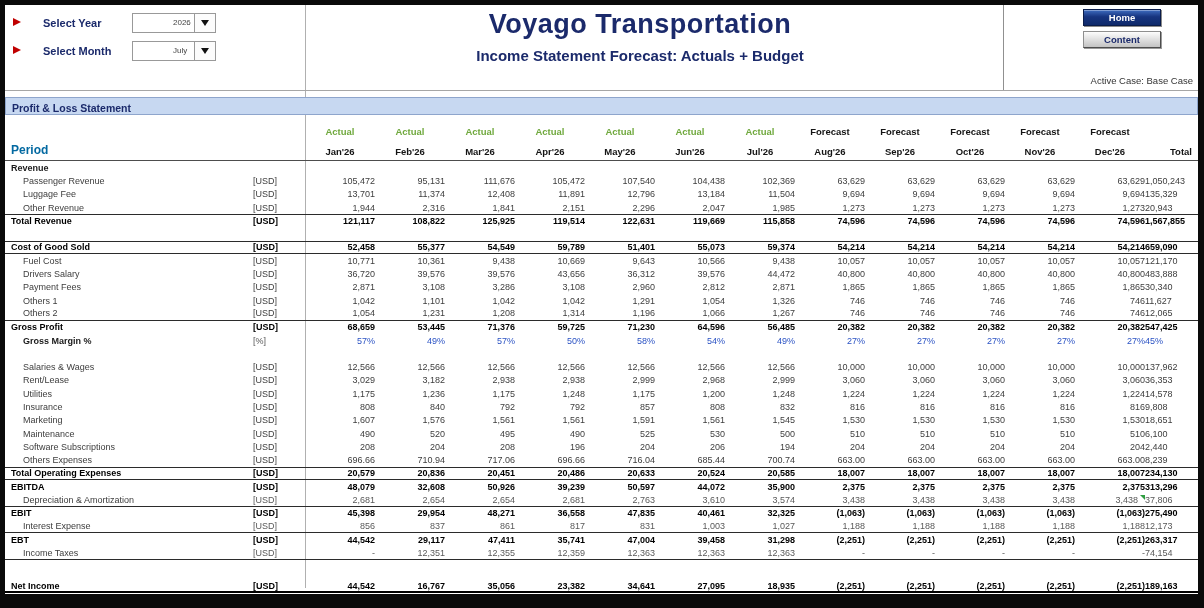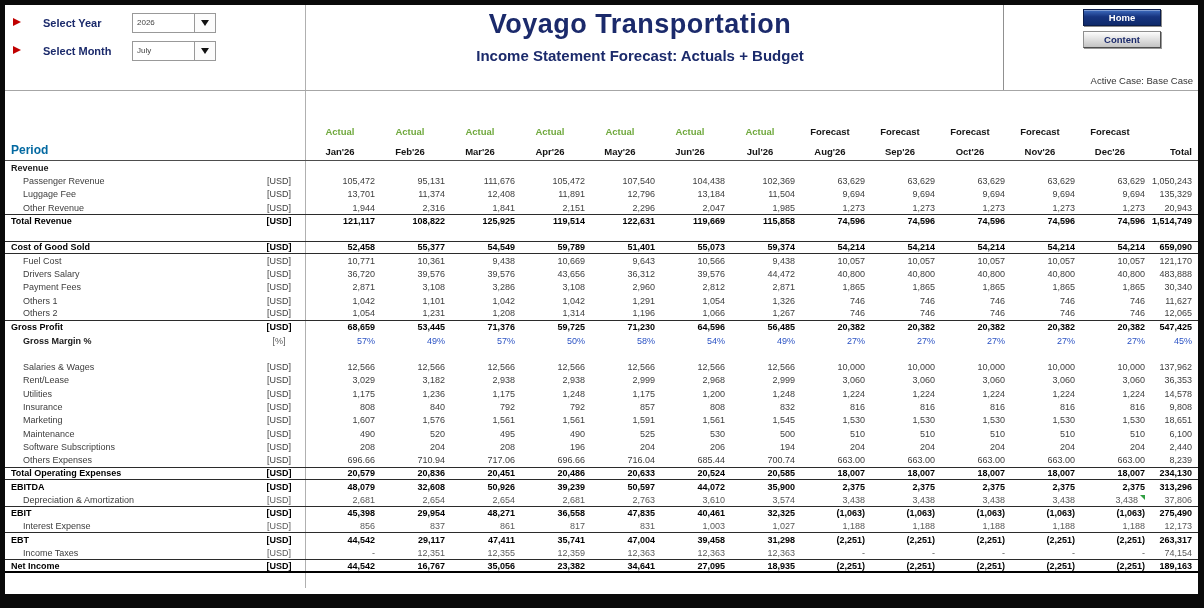--- a/index.html
+++ b/index.html
@@ -15,21 +15,21 @@
   
   .vline-main { position:absolute; left:300px; top:0; width:1px; height:583px; background:#b0b0b0; }
   .vline-right { position:absolute; left:998px; top:0; width:1px; height:85px; background:#909090; }
   .hline-top { position:absolute; left:0; top:85px; width:100%; height:1px; background:#a6a6a6; }
 
   
   .red-marker { position:absolute; width:0; height:0;
     border-left:8px solid #c00000; border-top:4px solid transparent; border-bottom:4px solid transparent; }
   .ctrl-label { position:absolute; font-size:11px; font-weight:bold; color:#1b2a6b; white-space:nowrap; }
   .combo { position:absolute; width:84px; height:20px; border:1px solid #999999; background:#ffffff;
-    display:flex; box-sizing:border-box; }
+    display:flex; box-sizing:border-box;padding-left:36px; }
   .combo-value { flex:1; font-size:8px; color:#444; padding:4px 0 0 4px; overflow:hidden; white-space:nowrap; }
   .combo-btn { width:20px; border-left:1px solid #999999; background:#fcfcfc;
     display:flex; align-items:center; justify-content:center; }
   .combo-arrow { width:0; height:0; border-top:6px solid #111; border-left:4px solid transparent; border-right:4px solid transparent; }
 
   
   .title { position:absolute; left:300px; top:4px; width:670px; text-align:center;
     font-size:27px; font-weight:bold; color:#1b2a6b; letter-spacing:0.5px; }
   .subtitle { position:absolute; left:300px; top:42px; width:670px; text-align:center;
     font-size:15px; font-weight:bold; color:#1b2a6b; }
@@ -57,33 +57,33 @@
   .h-spacer { flex:0 0 300px; position:relative; }
   .hcell { flex:0 0 70px; text-align:center; font-size:9.5px; font-weight:bold; }
   .h-actual { color:#6fa83c; }
   .h-forecast { color:#141414; }
   .h-total { flex:1 1 auto; text-align:right; padding-right:6px; font-size:9.5px; font-weight:bold; color:#141414; }
   .period-label { position:absolute; left:6px; bottom:0; font-size:12px; font-weight:bold; color:#0369a1; }
 
   .tbody { position:absolute; left:0; top:156px; width:100%; }
   .row { display:flex; height:13.3px; align-items:center; font-size:9px; color:#3d3d3d; box-sizing:border-box; }
   .row .lab { flex:0 0 248px; box-sizing:border-box; padding-left:6px; white-space:nowrap; overflow:hidden; }
-  .row .unit { flex:0 0 52px; text-align:center; }
+  .row .unit { flex:0 0 52px; text-align:left; }
   .row .cell { flex:0 0 70px; text-align:right; position:relative; }
-  .row .tot { flex:1 1 auto; text-align:right; padding-right:6px; }
+  .row .tot { flex:1 1 auto; padding-right:6px; }
   .r-item .lab, .r-sub .lab, .r-pct .lab { padding-left:18px; }
   .r-section { font-weight:bold; color:#1a1a1a; }
   .r-total { font-weight:bold; color:#000; }
   .r-sub .unit, .r-sub .cell, .r-sub .tot { color:#595959; }
   .r-pct .lab { font-weight:bold; color:#1a1a1a; }
   .r-pct .cell, .r-pct .tot { font-weight:normal; color:#2a52c4; }
   .r-pct .unit { color:#595959; }
   .b-top { border-top:1px solid #2b2b2b; }
   .b-bottom { border-bottom:1px solid #2b2b2b; }
-  .b-bottom-thick { border-bottom:2px solid #000; }
+  .b-bottom-thick { border-bottom:2px solid #000;margin-top:20px; }
   .note-flag { display:inline-block; width:0; height:0; margin-left:2px; vertical-align:3px;
     border-top:5px solid #2f9e41; border-left:5px solid transparent; }
 </style>
 </head>
 <body>
 
 <div class="content">
 
   <div class="vline-main"></div>
   <div class="vline-right"></div>
@@ -107,20 +107,23 @@
     </div>
   </div>
 
   <div class="title">Voyago Transportation</div>
   <div class="subtitle">Income Statement Forecast: Actuals + Budget</div>
 
   <div class="btn btn-home">Home</div>
   <div class="btn btn-content">Content</div>
   <div class="active-case">Active Case: Base Case</div>
 
+  <div class="pl-bar">
+    <span>Profit &amp; Loss Statement</span>
+  </div>
 
   <div class="thead">
     <div class="trow h-type" id="type-row">
         <div class="h-spacer"></div>
         <div class="hcell h-actual">Actual</div>
         <div class="hcell h-actual">Actual</div>
         <div class="hcell h-actual">Actual</div>
         <div class="hcell h-actual">Actual</div>
         <div class="hcell h-actual">Actual</div>
         <div class="hcell h-actual">Actual</div>
@@ -229,21 +232,21 @@
         <div class="cell">125,925</div>
         <div class="cell">119,514</div>
         <div class="cell">122,631</div>
         <div class="cell">119,669</div>
         <div class="cell">115,858</div>
         <div class="cell">74,596</div>
         <div class="cell">74,596</div>
         <div class="cell">74,596</div>
         <div class="cell">74,596</div>
         <div class="cell">74,596</div>
-        <div class="tot">1,514,749</div>
+        <div class="tot">1,567,855</div>
       </div>
       <div class="row r-blank"></div>
       <div class="row r-total b-top b-bottom">
         <div class="lab">Cost of Good Sold</div>
         <div class="unit">[USD]</div>
         <div class="cell">52,458</div>
         <div class="cell">55,377</div>
         <div class="cell">54,549</div>
         <div class="cell">59,789</div>
         <div class="cell">51,401</div>

